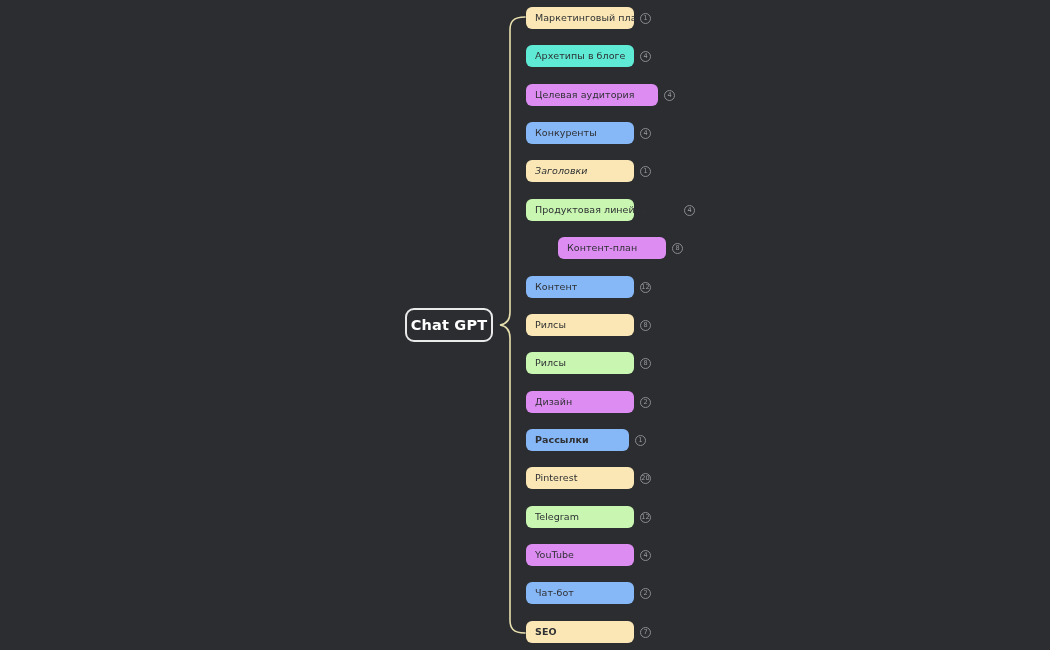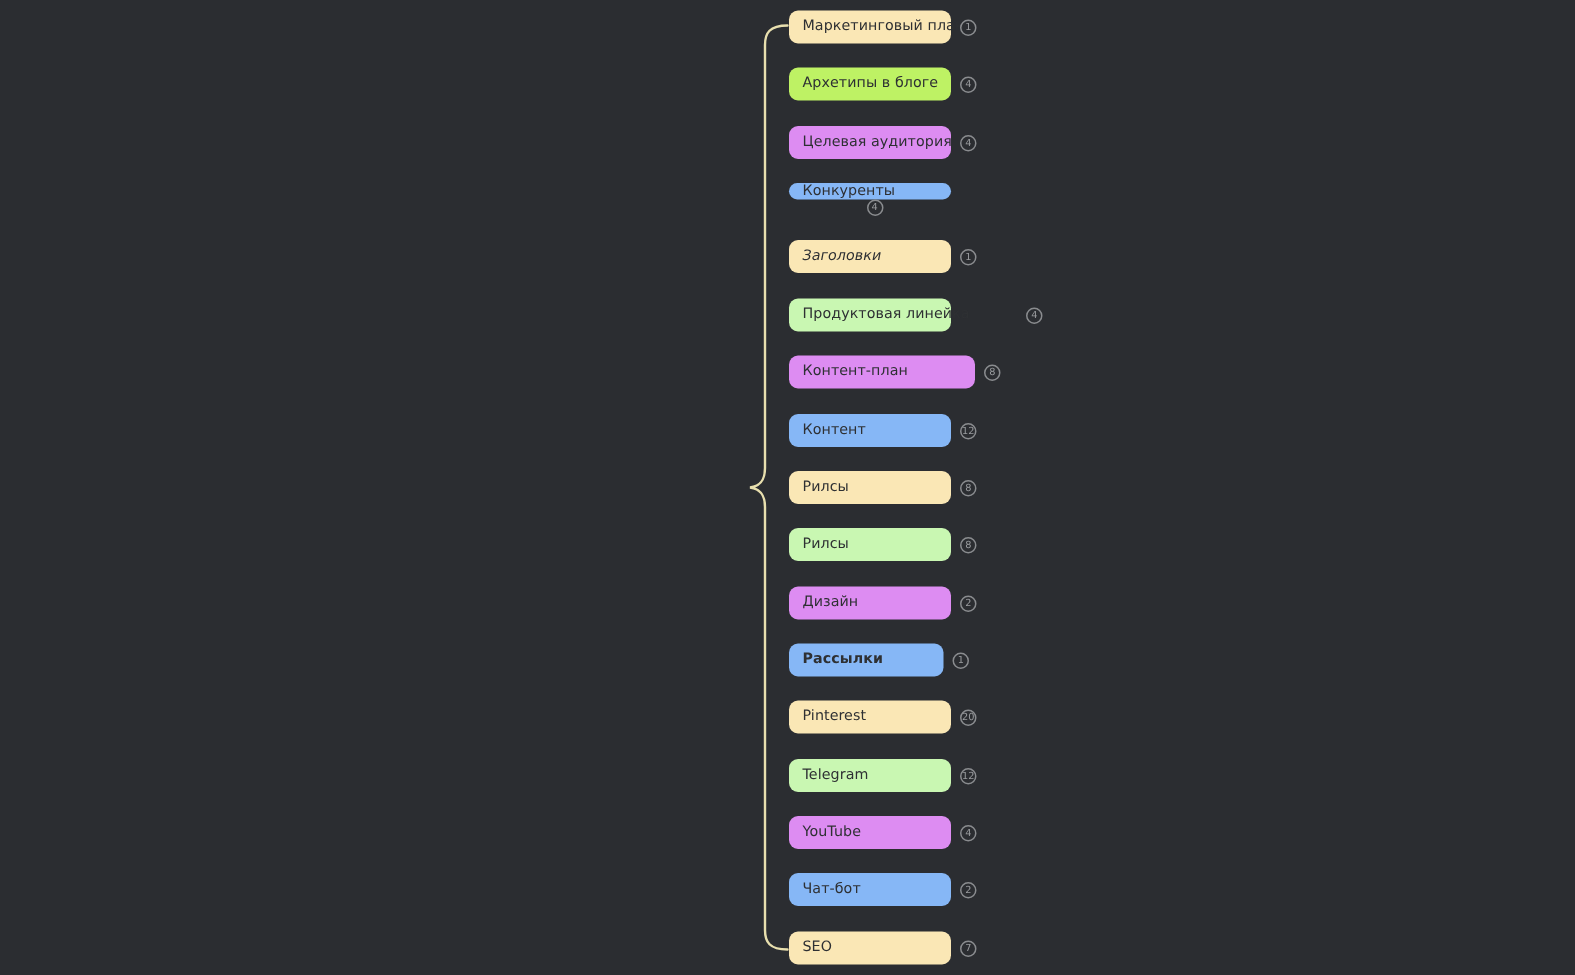--- a/index.html
+++ b/index.html
@@ -101,70 +101,73 @@
     font-family: "DejaVu Sans", sans-serif;
   }
 
   
 </style>
 </head>
 <body style="background: rgb(43, 45, 49);">
 
 <div id="canvas" style="background: rgb(43, 45, 49);">
 
+  <div id="root-node" style="border-color: rgb(233, 233, 234);">
+    <span class="root-label" style="color: rgb(255, 255, 255);">Chat GPT</span>
+  </div>
 
   <svg id="connector" viewBox="0 0 40 650" width="40" height="650" xmlns="http://www.w3.org/2000/svg">
     <path id="brace-path" fill="none" stroke="#e8dfae" stroke-width="1.6" stroke-linecap="round" d="M 37 17
              C 25 17, 22 22, 22 30
              L 22 312
              C 22 320, 19 324, 12 325
              C 19 326, 22 330, 22 338
              L 22 620
              C 22 628, 25 633, 37 633"></path>
   </svg>
 
   <div id="branches">
       <div class="branch-row" style="top: 7px;">
         <div class="node-pill" style="width: 108px; background: rgb(250, 231, 181);">
           <span class="node-label" style="color: rgb(46, 48, 51);">Маркетинговый план</span>
         </div>
         <span class="badge" style="border-color: rgb(138, 140, 143); color: rgb(154, 156, 159);">1</span>
       </div>
       <div class="branch-row" style="top: 45px;">
-        <div class="node-pill" style="width: 108px; background: #bef264;">
+        <div class="node-pill" style="width: 108px; background: #5eead4;">
           <span class="node-label" style="color: rgb(46, 48, 51);">Архетипы в блоге</span>
         </div>
         <span class="badge" style="border-color: rgb(138, 140, 143); color: rgb(154, 156, 159);">4</span>
       </div>
       <div class="branch-row" style="top: 84px;">
-        <div class="node-pill" style="width: 108px; background: rgb(221, 140, 242);">
+        <div class="node-pill" style="width: 132px; background: rgb(221, 140, 242);">
           <span class="node-label" style="color: rgb(46, 48, 51);">Целевая аудитория</span>
         </div>
         <span class="badge" style="border-color: rgb(138, 140, 143); color: rgb(154, 156, 159);">4</span>
       </div>
-      <div class="branch-row" style="top: 122px; flex-direction: column;">
+      <div class="branch-row" style="top: 122px;">
         <div class="node-pill" style="width: 108px; background: rgb(134, 183, 246);">
           <span class="node-label" style="color: rgb(46, 48, 51);">Конкуренты</span>
         </div>
         <span class="badge" style="border-color: rgb(138, 140, 143); color: rgb(154, 156, 159);">4</span>
       </div>
       <div class="branch-row" style="top: 160px;">
         <div class="node-pill" style="width: 108px; background: rgb(250, 231, 181); font-style: italic;">
           <span class="node-label" style="color: rgb(46, 48, 51);">Заголовки</span>
         </div>
         <span class="badge" style="border-color: rgb(138, 140, 143); color: rgb(154, 156, 159);">1</span>
       </div>
       <div class="branch-row" style="top: 199px; gap: 44px;">
         <div class="node-pill" style="width: 108px; background: rgb(201, 247, 178);">
           <span class="node-label" style="color: rgb(46, 48, 51);">Продуктовая линейка</span>
         </div>
         <span class="badge" style="border-color: rgb(138, 140, 143); color: rgb(154, 156, 159);">4</span>
       </div>
       <div class="branch-row" style="top: 237px;">
-        <div class="node-pill" style="width: 124px; background: rgb(221, 140, 242);">
+        <div class="node-pill" style="width: 108px; background: rgb(221, 140, 242); margin-left: 32px;">
           <span class="node-label" style="color: rgb(46, 48, 51);">Контент-план</span>
         </div>
         <span class="badge" style="border-color: rgb(138, 140, 143); color: rgb(154, 156, 159);">8</span>
       </div>
       <div class="branch-row" style="top: 276px;">
         <div class="node-pill" style="width: 108px; background: rgb(134, 183, 246);">
           <span class="node-label" style="color: rgb(46, 48, 51);">Контент</span>
         </div>
         <span class="badge" style="border-color: rgb(138, 140, 143); color: rgb(154, 156, 159);">12</span>
       </div>
@@ -210,20 +213,20 @@
         </div>
         <span class="badge" style="border-color: rgb(138, 140, 143); color: rgb(154, 156, 159);">4</span>
       </div>
       <div class="branch-row" style="top: 582px;">
         <div class="node-pill" style="width: 108px; background: rgb(134, 183, 246);">
           <span class="node-label" style="color: rgb(46, 48, 51);">Чат-бот</span>
         </div>
         <span class="badge" style="border-color: rgb(138, 140, 143); color: rgb(154, 156, 159);">2</span>
       </div>
       <div class="branch-row" style="top: 621px;">
-        <div class="node-pill" style="width: 108px; background: rgb(250, 231, 181);">
+        <div class="node-pill" style="width: 108px; background: rgb(250, 231, 181); font-weight: bold;">
           <span class="node-label" style="color: rgb(46, 48, 51);">SEO</span>
         </div>
         <span class="badge" style="border-color: rgb(138, 140, 143); color: rgb(154, 156, 159);">7</span>
       </div>
     </div>
 
 </div>
 
 </body></html>

